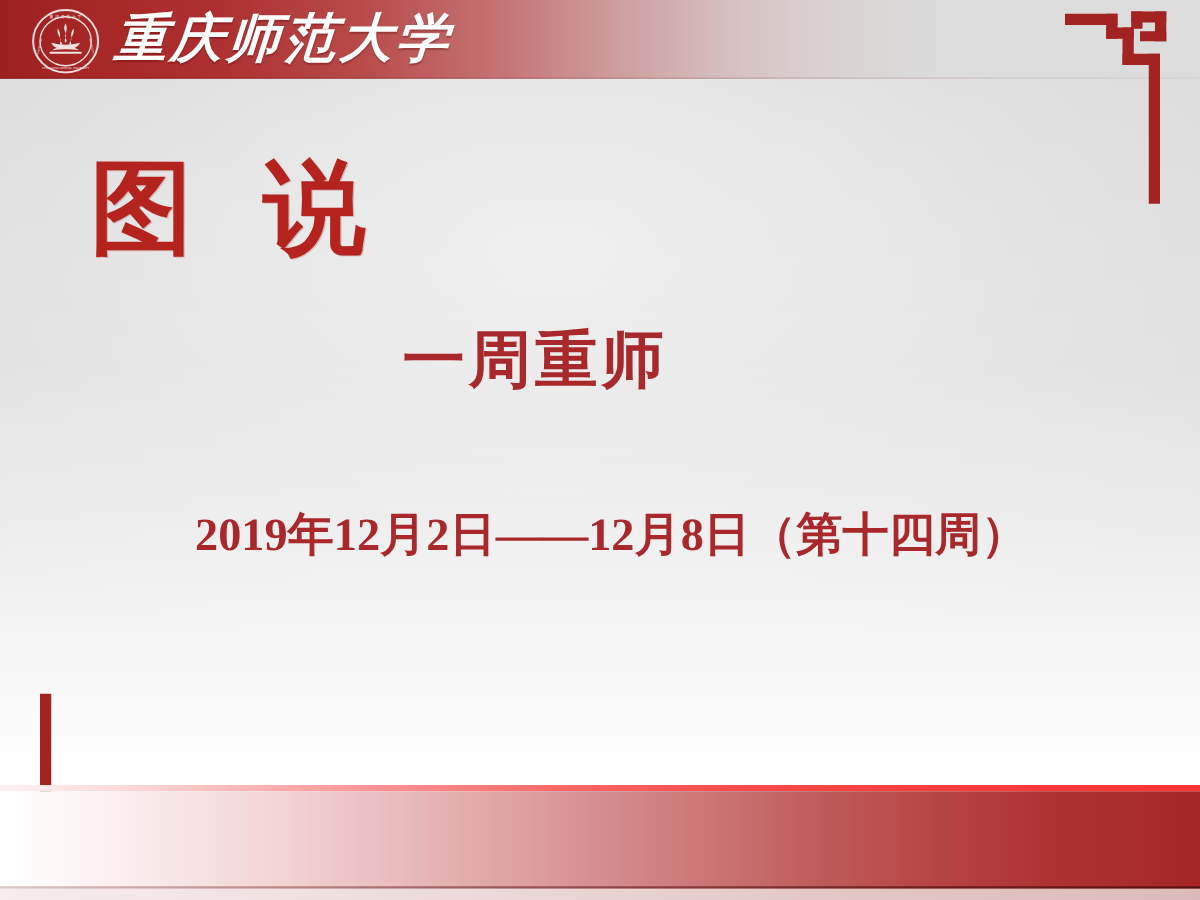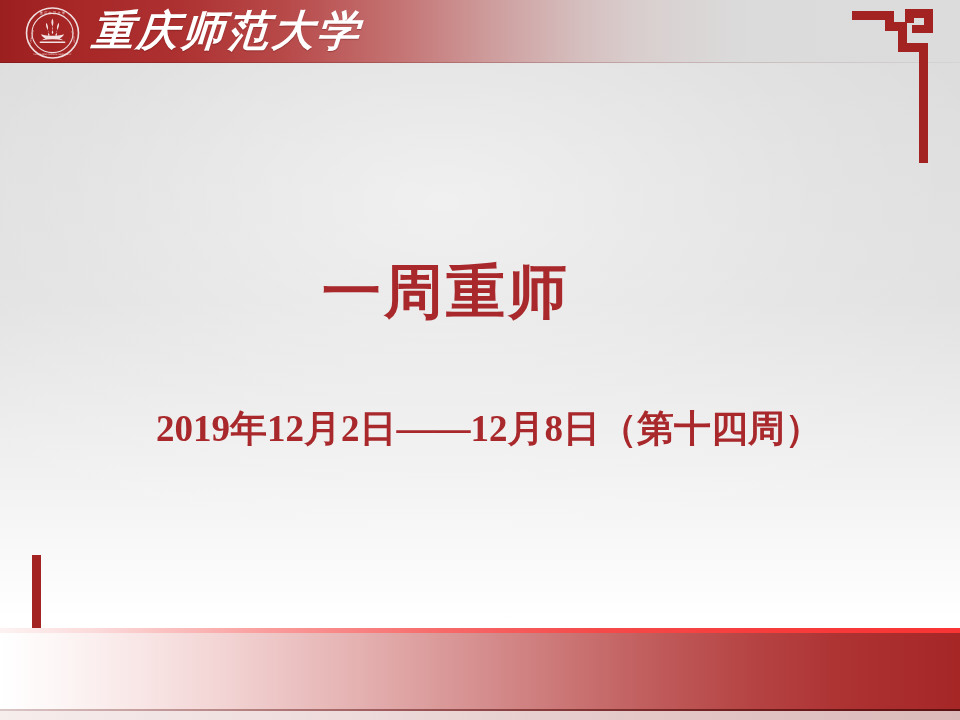--- a/index.html
+++ b/index.html
@@ -117,21 +117,21 @@
     white-space: nowrap;
     text-shadow: 1px 1px 0 rgba(140,25,20,0.22);
   }
 
   .title-two {
     position: absolute;
     left: 322px;
     top: 263px;
     color: #a8282b;
     font-family: "Liberation Serif", serif;
-    font-size: 59px;
+    font-size: 50px;
     font-weight: 700;
     letter-spacing: 3px;
     line-height: 1;
     white-space: nowrap;
     text-align: right;
   }
 
   .date-line {
     position: absolute;
     left: 0; right: 0;
@@ -266,20 +266,21 @@
         <rect x="46" y="34" width="30" height="9"></rect>
         <rect x="53" y="0" width="9" height="14"></rect>
         <rect x="53" y="0" width="28" height="9"></rect>
         <rect x="72" y="0" width="9" height="24"></rect>
         <rect x="60" y="16" width="21" height="8"></rect>
         <rect x="67" y="34" width="9" height="120"></rect>
       </g>
     </svg>
   </div>
 
+  <div class="title-one">图 说</div>
 
   <div class="title-two">一周重师</div>
 
   <div class="date-line">2019年12月2日——12月8日（第十四周）</div>
 
   <div class="bottom-stripe"></div>
   <div class="bottom-band"></div>
   <div class="bottom-foot"></div>
 
 </div>

